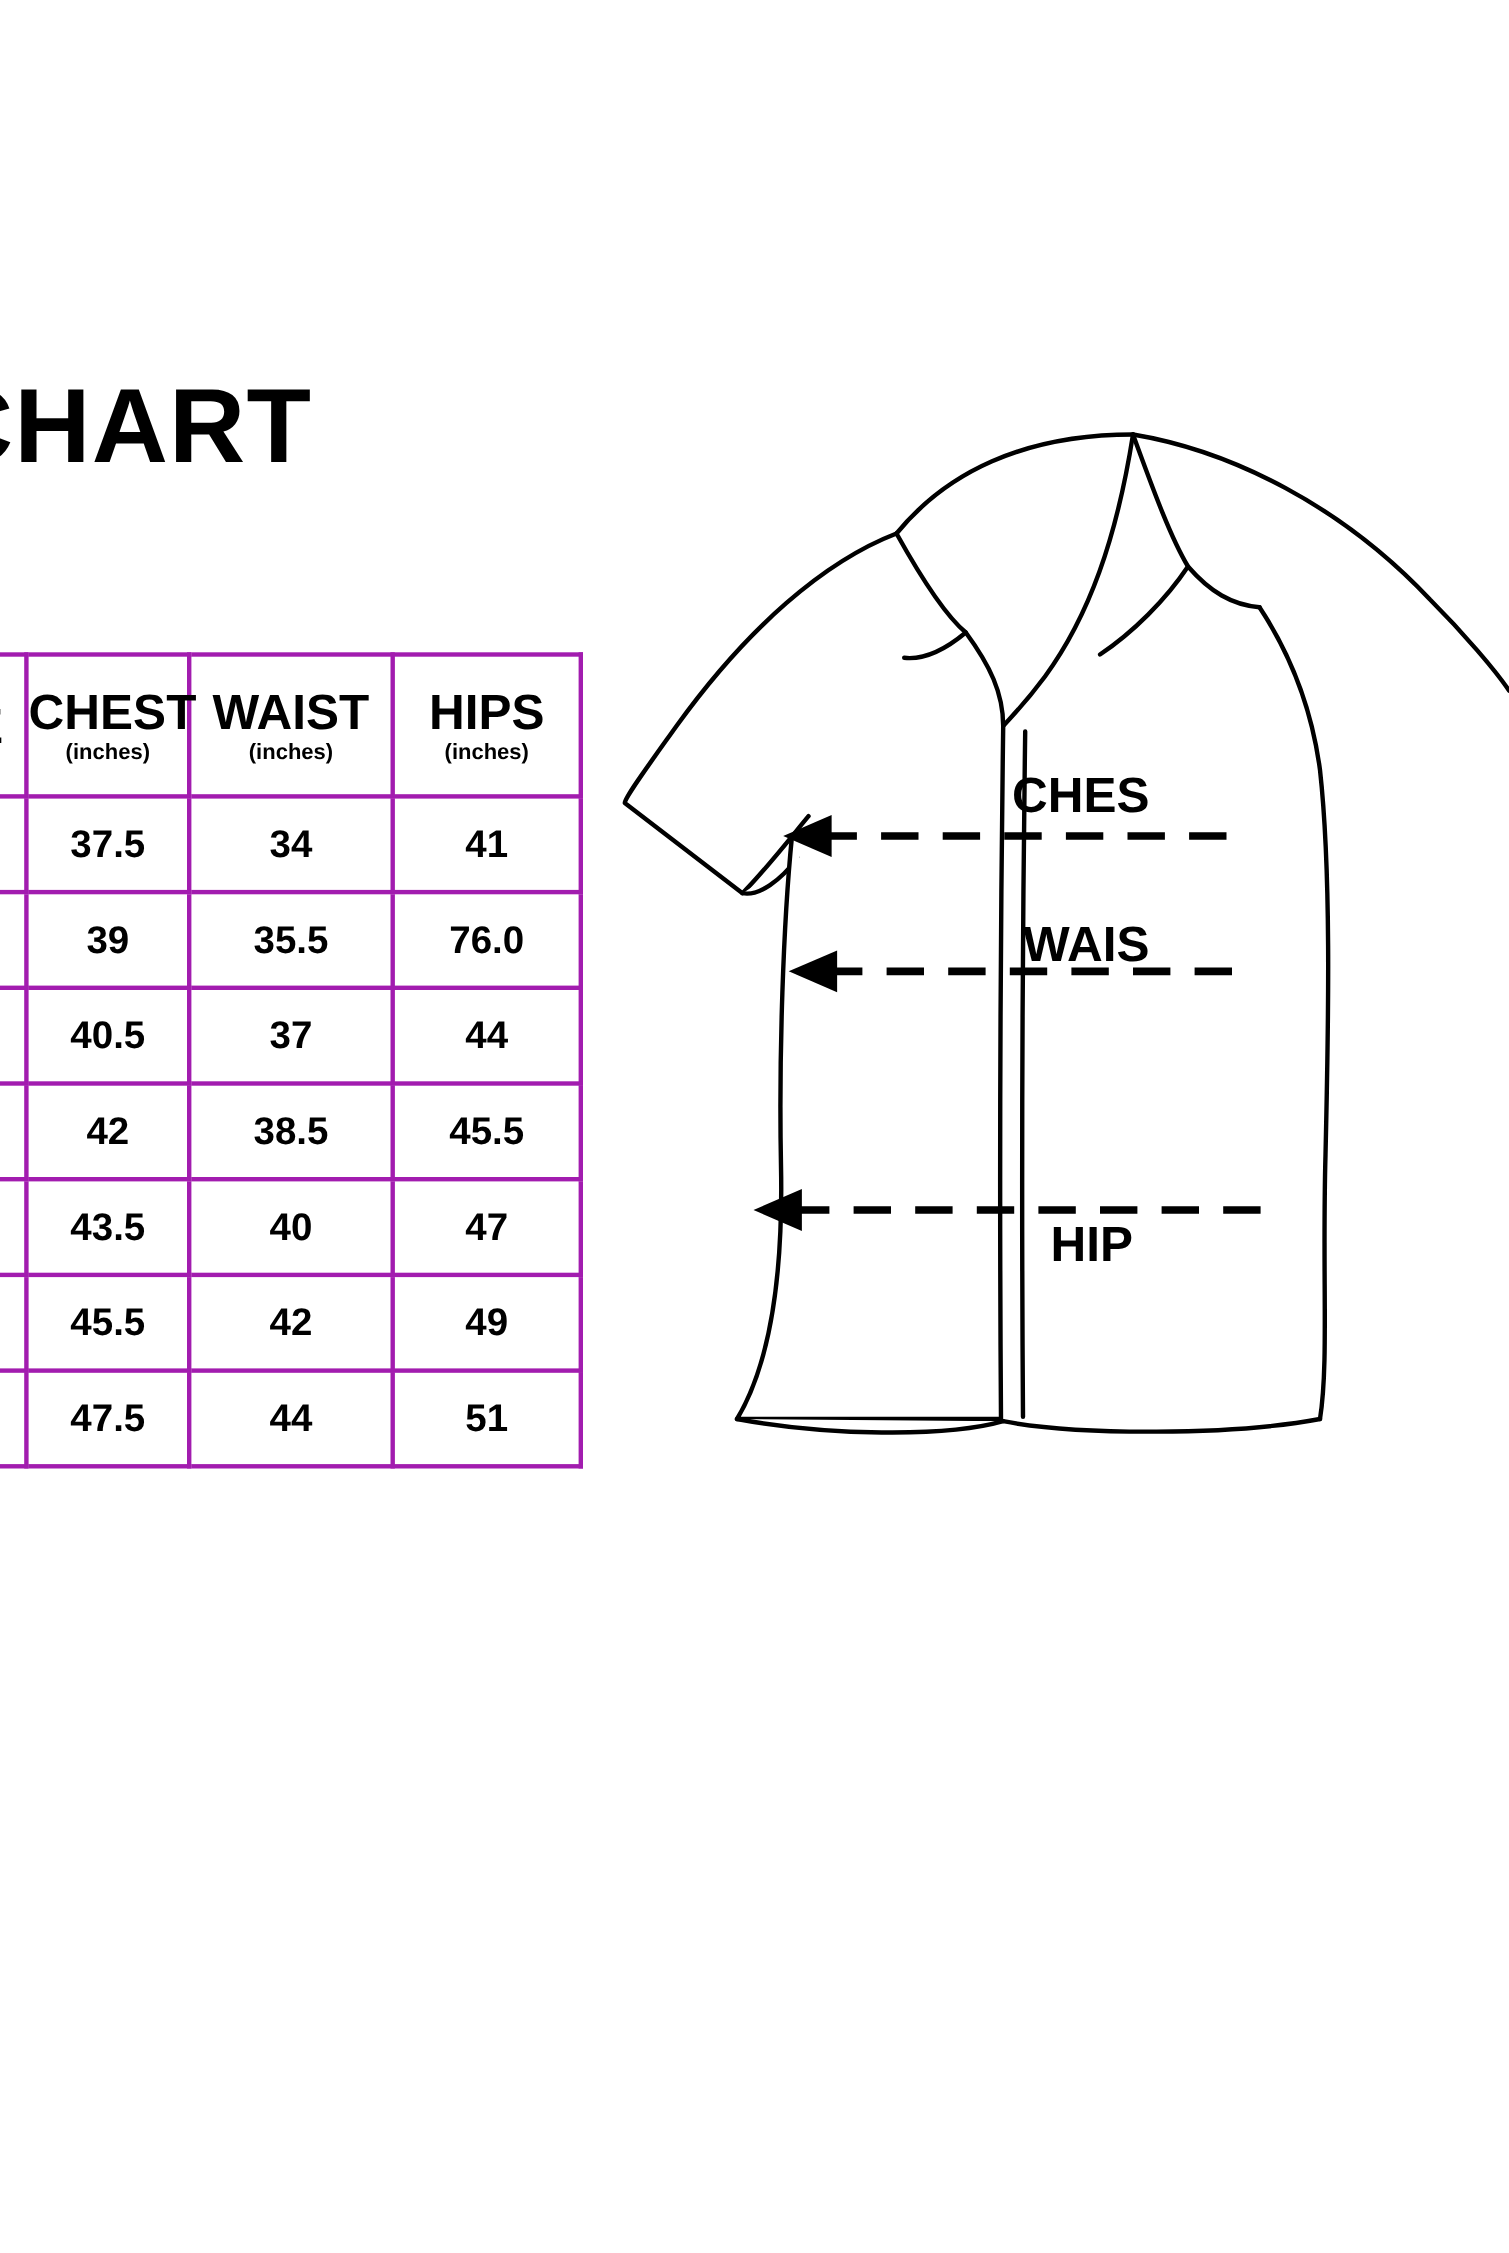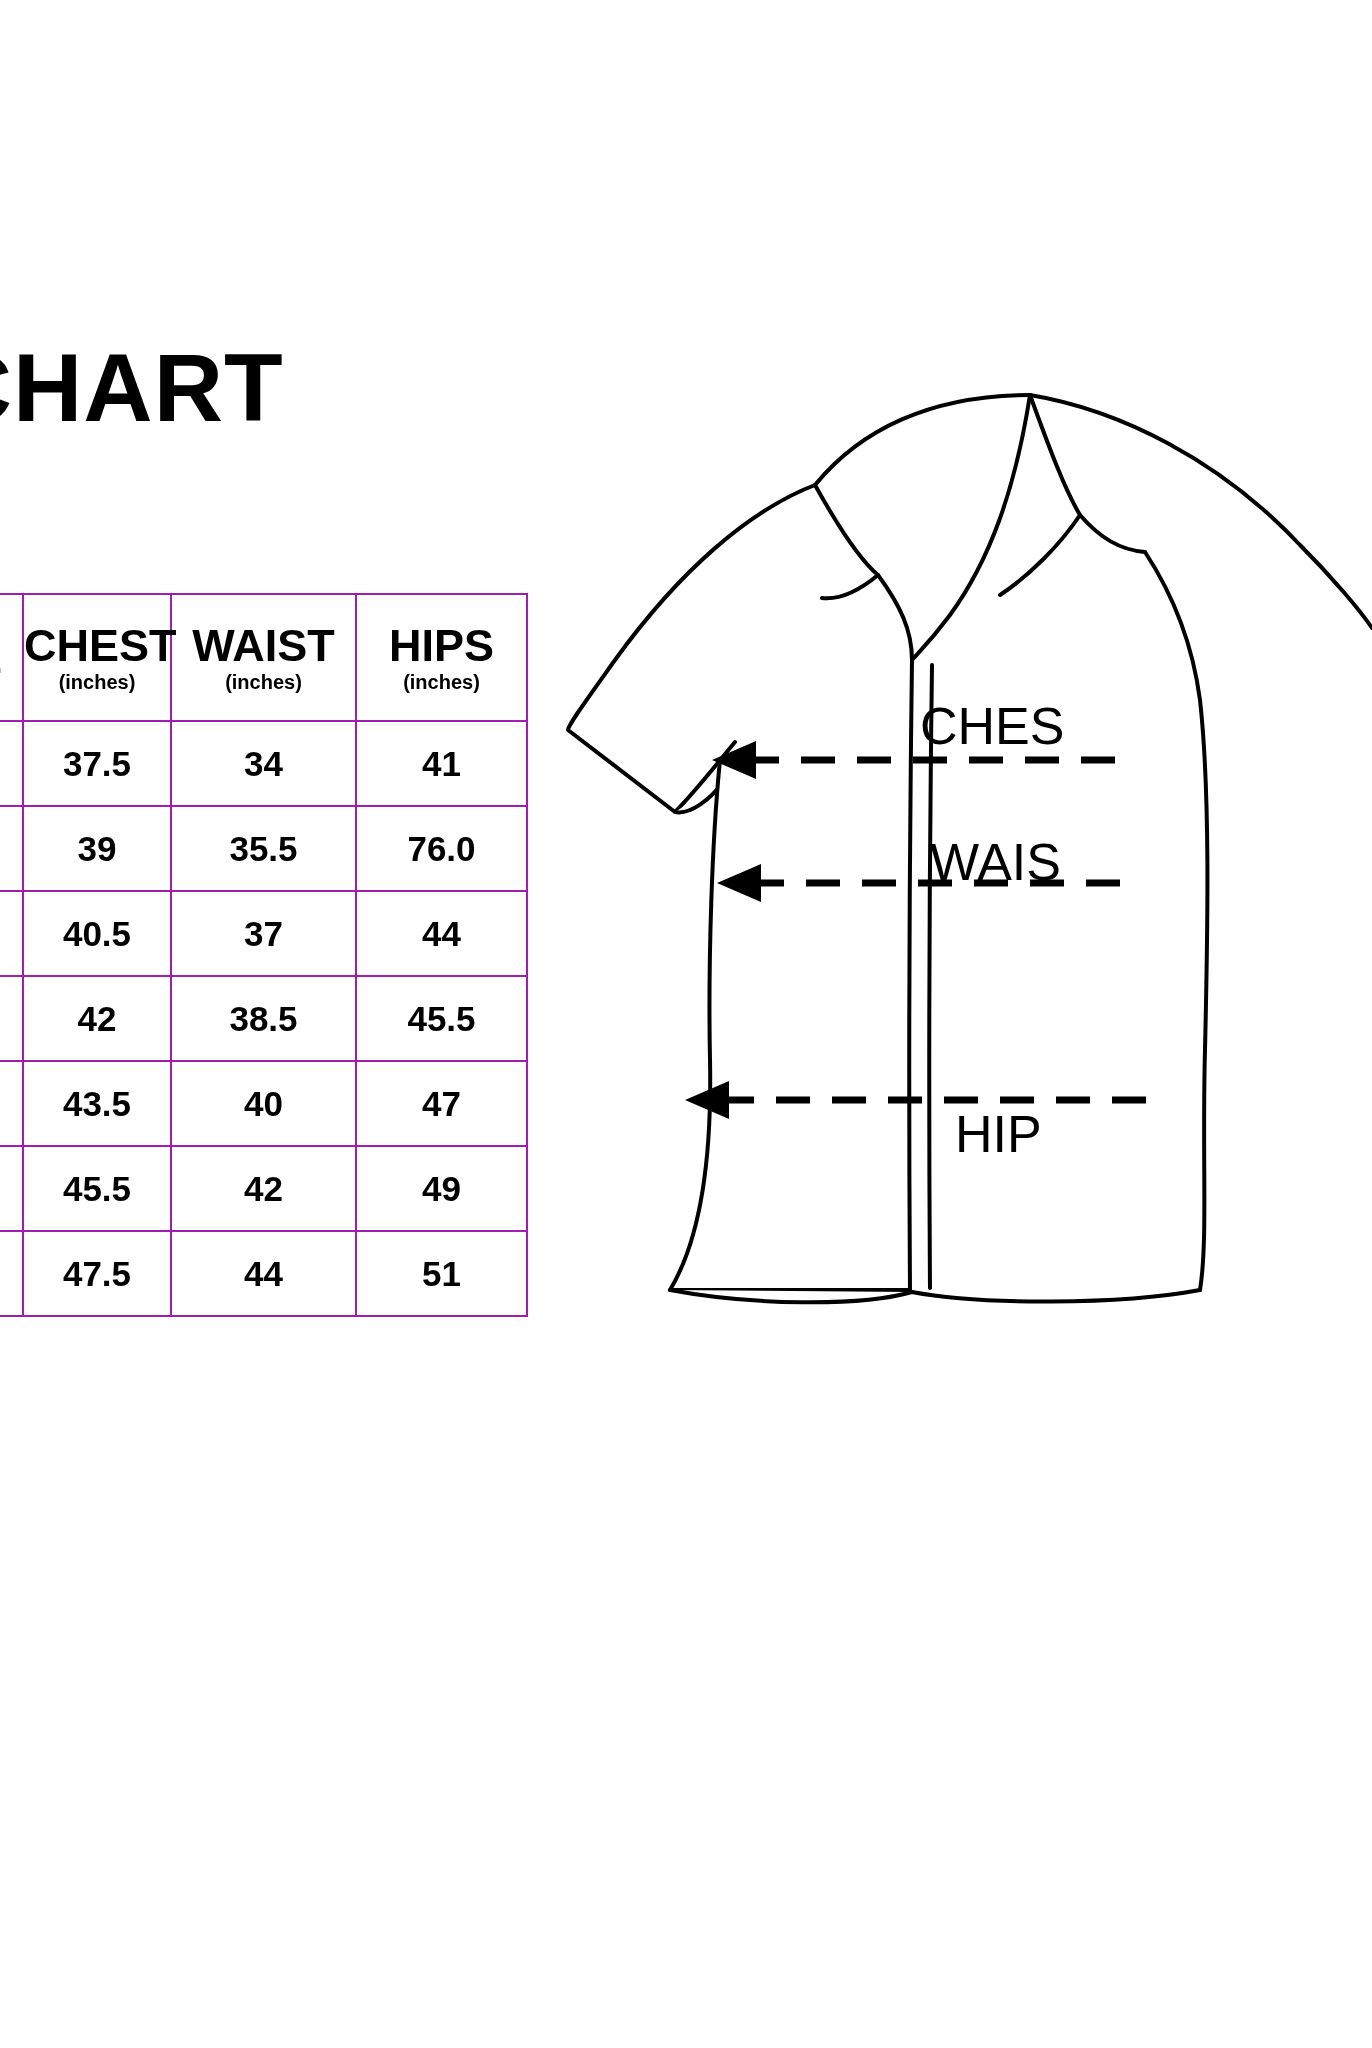--- a/index.html
+++ b/index.html
@@ -35,21 +35,21 @@
     top: 593px;
     width: 646px;
   }
   table.size-table {
     border-collapse: collapse;
     table-layout: fixed;
     width: 646px;
   }
   table.size-table td,
   table.size-table th {
-    border: 2px solid #a21caf;
+    border: 4px solid #a21caf;
     text-align: center;
     vertical-align: middle;
     font-weight: bold;
     padding: 0;
   }
   table.size-table col.c-size { width: 142px; }
   table.size-table col.c-chest { width: 148px; }
   table.size-table col.c-waist { width: 185px; }
   table.size-table col.c-hips { width: 171px; }
 
@@ -74,22 +74,22 @@
     position: absolute;
     left: 560px;
     top: 360px;
     width: 812px;
     height: 960px;
   }
   #illus svg { display: block; }
 
   .meas-label {
     position: absolute;
-    font-size: 52px;
-    font-weight: normal;
+    font-size: 45px;
+    font-weight: bold;
     white-space: nowrap;
     line-height: 1;
   }
   #label-chest { left: 920px; top: 700px; }
   #label-waist { left: 930px; top: 836px; }
   #label-hips  { left: 955px; top: 1108px; text-align: right; }
 </style>
 </head>
 <body>
 

